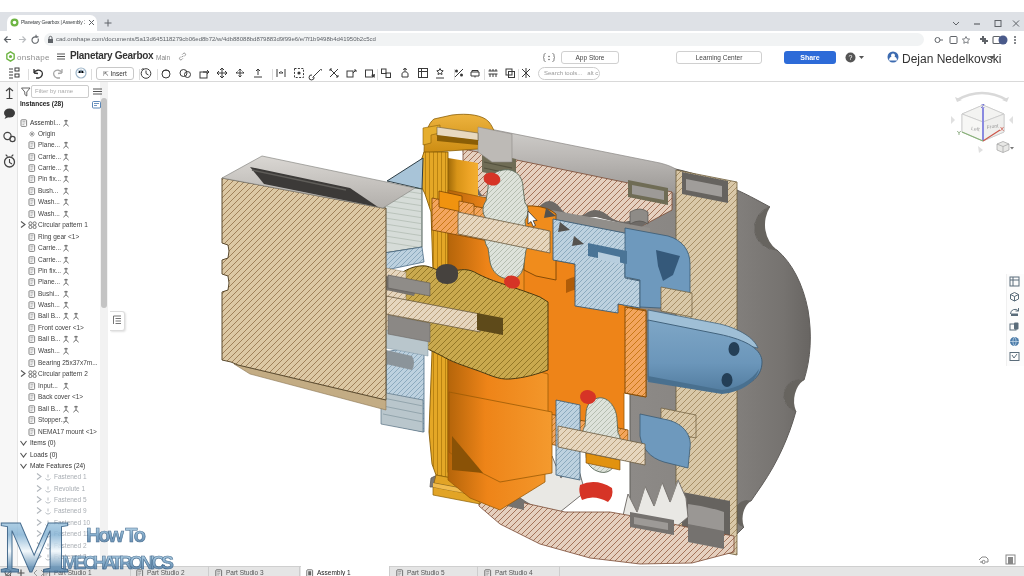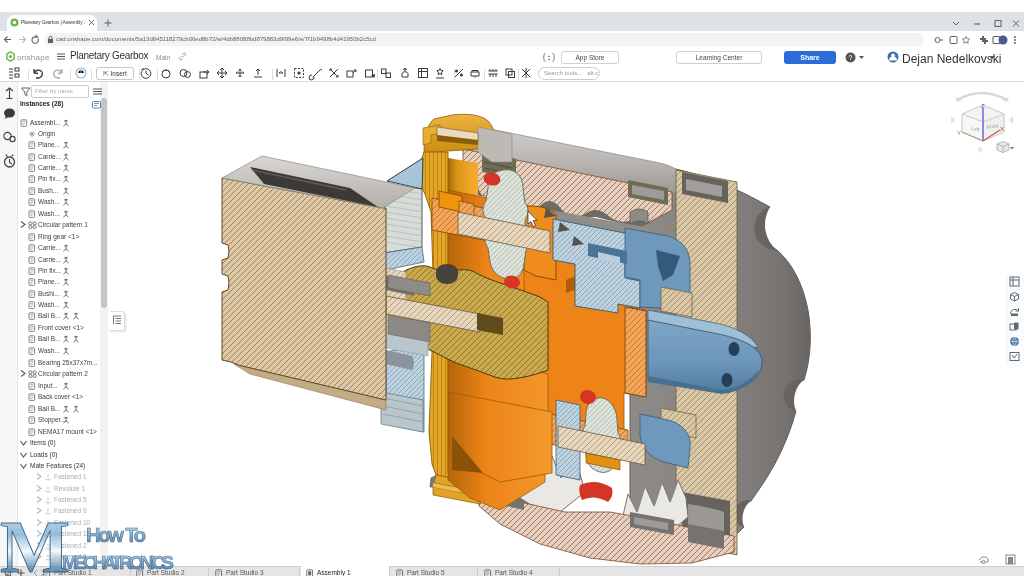--- a/index.html
+++ b/index.html
@@ -11,21 +11,21 @@
   #tabstrip { left:0; top:0; width:1024px; height:19px; background:#dee1e6; z-index:30; }
   #tab { z-index:31; left:7px; top:3px; width:90px; height:16px; background:#fff;
     border-radius:7px 7px 0 0; }
   #tabtitle { z-index:32; left:21px; top:7px; font-size:5px; width:64px; overflow:hidden; letter-spacing:-0.2px; color:#3c4043; white-space:nowrap; }
   #urlrow { left:0; top:19px; width:1024px; height:17px; background:#fff; z-index:30; }
   #urlpill { z-index:31; left:44px; top:20.5px; width:880px; height:13px; background:#f1f3f4; border-radius:7px; }
   #urltext { z-index:32; left:56px; top:24px; font-size:6px; color:#5f6368; white-space:nowrap; letter-spacing:0px;}
   
   #oshead { left:0; top:36px; width:1024px; height:17px; background:#fff; z-index:30; }
   #oslogotext { z-index:31; left:17px; top:41px; font-size:8px; color:#8f8f8f; letter-spacing:0.3px;}
-  #doctitle { z-index:31; left:70px; top:38px; letter-spacing:-0.3px; font-size:10px; font-weight:normal; color:#333; }
+  #doctitle { z-index:31; left:70px; top:38px; letter-spacing:-0.3px; font-size:10px; font-weight:bold; color:#333; }
   #docmain { z-index:31; left:156px; top:42px; font-size:6.5px; color:#888; }
   .hbtn { z-index:31; height:13px; border:1px solid #d0d0d0; border-radius:3px; font-size:6.5px;
     color:#444; line-height:11px; padding:0 5px; background:#fff; top:39px;}
   #sharebtn { z-index:31; left:784px; top:39px; width:52px; height:13px; background:#2d6bd8; border-radius:3px;
     color:#fff; font-size:7px; font-weight:bold; text-align:center; line-height:13px; }
   #username { z-index:31; left:902px; top:40px; font-size:12px; color:#333; }
   
   #toolbar { left:0; top:53px; width:1024px; height:17px; background:#fff;
     border-bottom:1px solid #d9d9d9; z-index:30; }
   #insertbtn { z-index:31; left:96px; top:55px; width:38px; height:13px; border:1px solid #c8c8c8;

